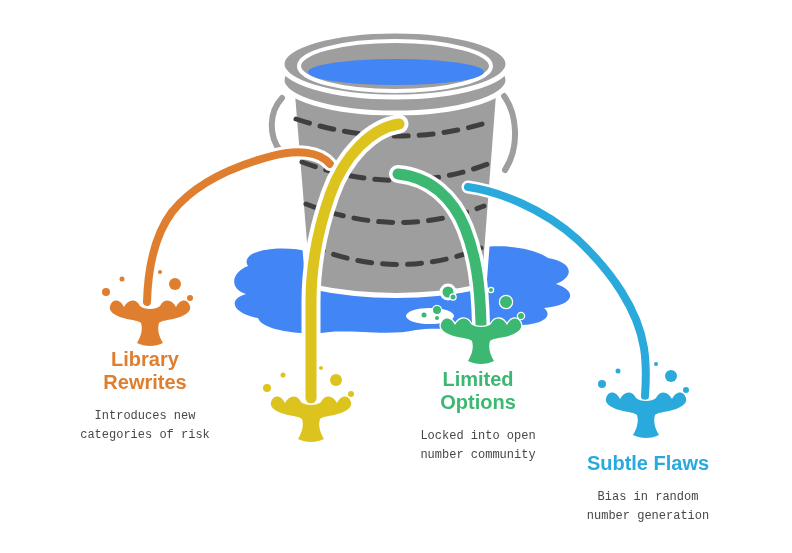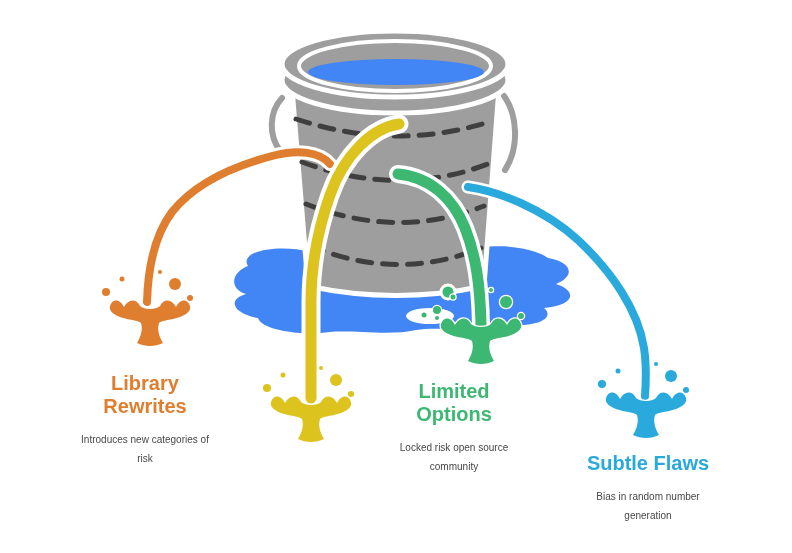--- a/index.html
+++ b/index.html
@@ -27,26 +27,26 @@
   .s-green{stroke:var(--green);}   .s-blue{stroke:var(--blue);}
 
   
   .splash{stroke:#fff;stroke-width:2.5;paint-order:stroke;}
   .c-orange{fill:var(--orange);} .c-yellow{fill:var(--yellow);}
   .c-green{fill:var(--green);}   .c-blue{fill:var(--blue);}
 
   
   .leak{position:absolute;width:170px;text-align:center;}
   .leak-title{margin:0 auto 13px auto;font-size:20px;line-height:23px;font-weight:bold;}
-  .leak-desc{margin:0 auto;font-size:10px;line-height:18.5px;color:var(--text);}
-  #leak-1{left:60px;top:372px;}  #leak-1 .leak-title{color:var(--orange);max-width:120px;}
+  .leak-desc{margin:0 auto;font-size:12px;line-height:18.5px;color:var(--text);font-family:Liberation Mono, monospace;}
+  #leak-1{left:60px;top:348px;}  #leak-1 .leak-title{color:var(--orange);max-width:120px;}
   #leak-1 .leak-desc{max-width:132px;}
   #leak-2{left:227px;top:452px;} #leak-2 .leak-title{color:var(--yellow);}
   #leak-2 .leak-desc{max-width:102px;}
-  #leak-3{left:369px;top:368px;margin-top:12px;} #leak-3 .leak-title{color:var(--green);max-width:110px;}
+  #leak-3{left:393px;top:368px;} #leak-3 .leak-title{color:var(--green);max-width:110px;}
   #leak-3 .leak-desc{max-width:130px;}
   #leak-4{left:563px;top:452px;} #leak-4 .leak-title{color:var(--blue);}
   #leak-4 .leak-desc{max-width:140px;text-align:center;}
 </style>
 </head>
 <body>
 
 <div class="canvas">
 
   <svg width="792" height="553" viewBox="0 0 792 553">
@@ -122,20 +122,20 @@
     <use href="#splash" class="splash c-green" transform="translate(481,330)"></use>
     <use href="#splash" class="splash c-blue" transform="translate(646,404)"></use>
   </svg>
 
   <div class="leak" id="leak-1">
     <h3 class="leak-title">Library Rewrites</h3>
     <p class="leak-desc">Introduces new categories of risk</p>
   </div>
   <div class="leak" id="leak-3">
     <h3 class="leak-title">Limited Options</h3>
-    <p class="leak-desc">Locked risk open source community</p>
+    <p class="leak-desc">Locked into open number community</p>
   </div>
   <div class="leak" id="leak-4">
     <h3 class="leak-title">Subtle Flaws</h3>
     <p class="leak-desc">Bias in random number generation</p>
   </div>
 
 </div>
 
 </body></html>

